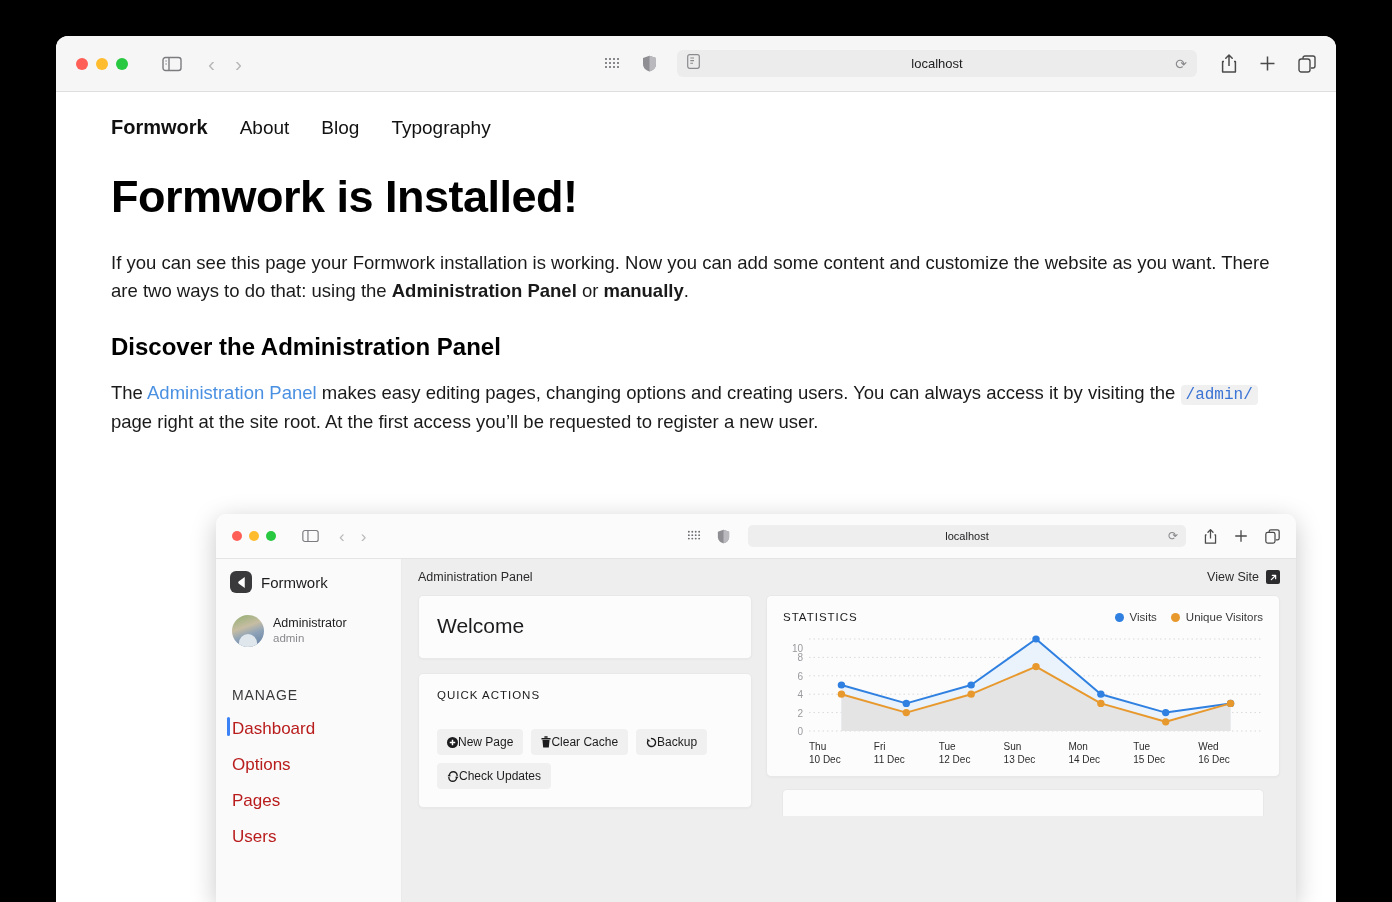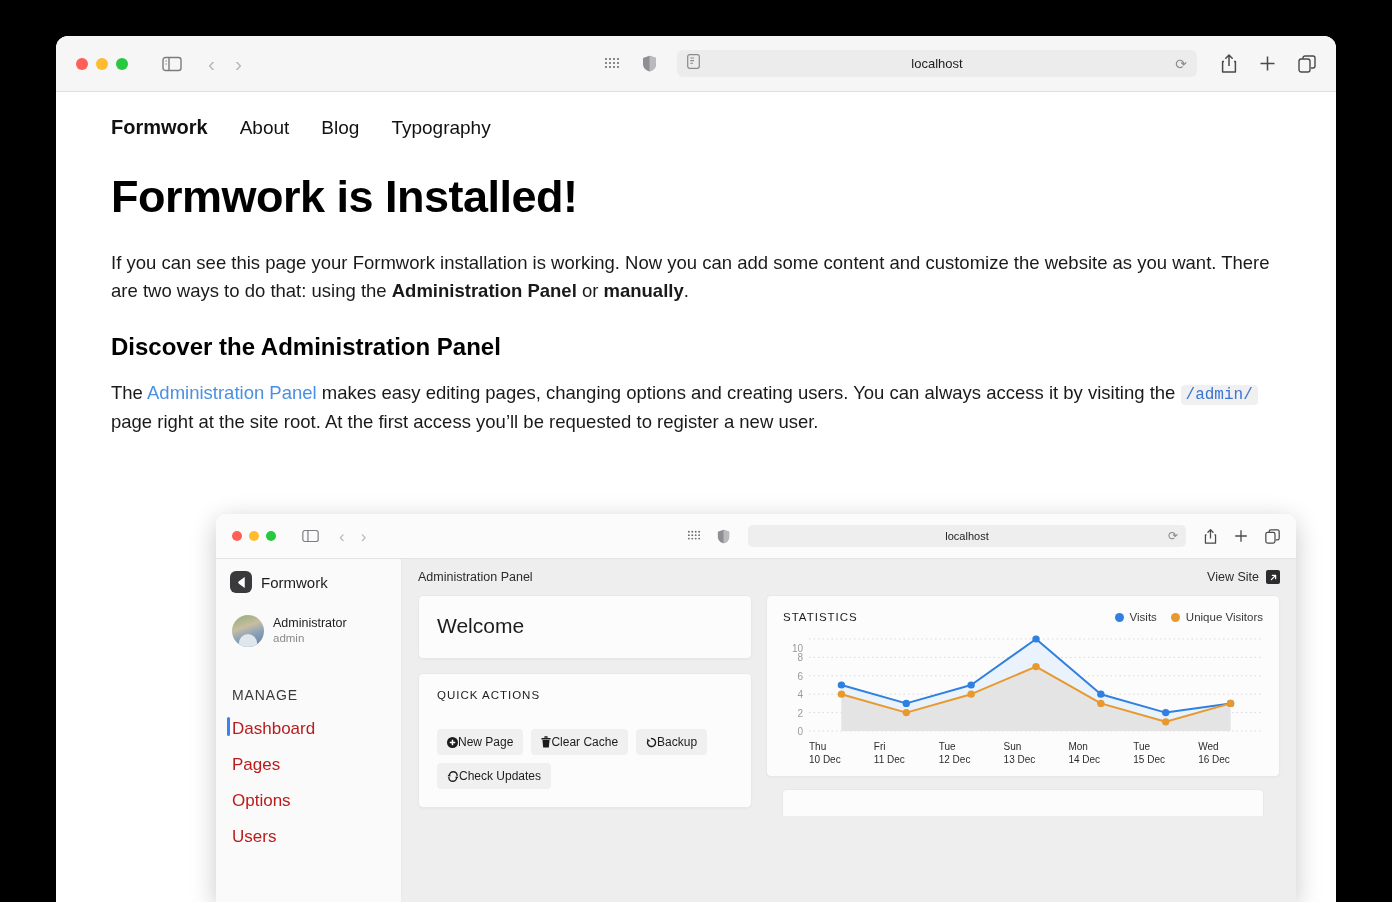--- a/index.html
+++ b/index.html
@@ -467,24 +467,24 @@
             <div class="user-handle">admin</div>
           </div>
         </div>
 
         <div class="manage-label">MANAGE</div>
 
         <div class="nav-item active">
           <span>Dashboard</span>
         </div>
         <div class="nav-item">
+          <span>Options</span>
+        </div>
+        <div class="nav-item">
           <span>Pages</span>
-        </div>
-        <div class="nav-item">
-          <span>Options</span>
         </div>
         <div class="nav-item">
           <span>Users</span>
         </div>
       </div>
 
       <div class="admin-main">
         <div class="admin-topbar">
           <span>Administration Panel</span>
           <span class="view-site">

